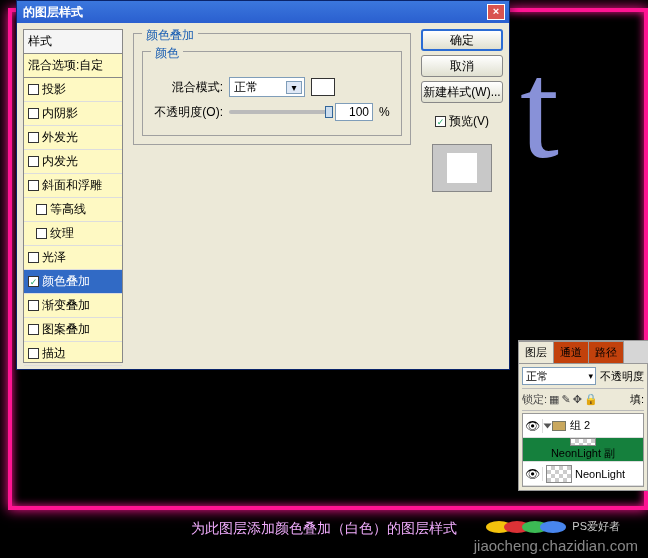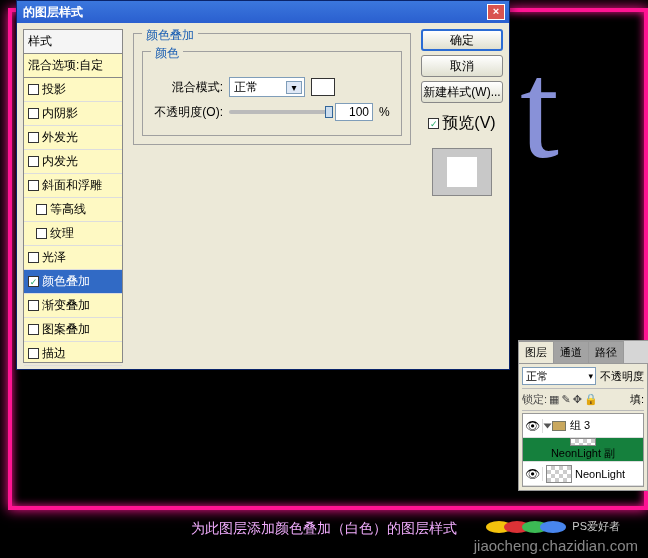--- a/index.html
+++ b/index.html
@@ -27,27 +27,27 @@
 .form-label { width: 72px; text-align: right; }
 .select { width: 76px; height: 20px; border: 1px solid #7f9db9; background: #fff; display: flex; align-items: center; padding: 0 4px; font-size: 12px; position: relative; }
 .select::after { content: "▾"; position: absolute; right: 2px; background: #dfe8f6; border: 1px solid #7f9db9; width: 14px; text-align: center; font-size: 10px; }
 .color-swatch-sm { width: 24px; height: 18px; border: 1px solid #333; background: #fff; }
 .slider { width: 100px; height: 4px; background: #bbb; position: relative; border-radius: 2px; }
 .slider-thumb { position: absolute; right: -4px; top: -4px; width: 8px; height: 12px; background: #cde; border: 1px solid #369; }
 .num-input { width: 38px; height: 18px; border: 1px solid #7f9db9; text-align: right; padding: 0 3px; background: #fff; font-size: 12px; }
 .button-col { width: 82px; display: flex; flex-direction: column; gap: 4px; }
 .win-btn { height: 22px; background: linear-gradient(#fff, #e0e0d0); border: 1px solid #888; border-radius: 3px; font-size: 12px; cursor: pointer; text-align: center; line-height: 20px; }
 .win-btn.default { border: 2px solid #2a6bd4; line-height: 18px; }
-.preview-check { display: flex; align-items: center; justify-content: center; gap: 3px; margin-top: 6px; font-size: 16px; }
+.preview-check { display: flex; align-items: center; justify-content: center; gap: 3px; margin-top: 6px; font-size: 12px; }
 .preview-swatch { width: 60px; height: 48px; margin: 10px auto; background: #c8c8c8; border: 1px solid #888; display: flex; align-items: center; justify-content: center; }
 .preview-inner { width: 30px; height: 30px; background: #fff; }
 .canvas-text { position: absolute; right: 8px; top: 40px; width: 120px; height: 260px; color: #8891d8; font-family: Georgia, serif; font-size: 140px; line-height: 1; overflow: hidden; }
 .panels { position: absolute; right: 0; top: 340px; width: 130px; font-size: 11px; }
 .panel-tabs { display: flex; background: #d6d6d6; border-top: 1px solid #999; }
-.panel-tab { padding: 3px 6px; background: #a3a3a3; border: 1px solid #999; border-bottom: none; margin-right: -1px; }
+.panel-tab { padding: 3px 6px; background: #c2410c; border: 1px solid #999; border-bottom: none; margin-right: -1px; }
 .panel-tab.active { background: #ece9d8; }
 .panel-body { background: #ece9d8; border: 1px solid #999; padding: 3px; }
 .panel-row1 { display: flex; gap: 4px; align-items: center; margin-bottom: 3px; }
 .mini-select { flex: 1; height: 18px; border: 1px solid #7f9db9; background: #fff; display: flex; align-items: center; padding: 0 3px; position: relative; font-size: 11px; }
 .mini-select::after { content: "▾"; position: absolute; right: 2px; font-size: 9px; }
 .layer-controls { display: flex; gap: 2px; align-items: center; border-top: 1px solid #bbb; border-bottom: 1px solid #bbb; padding: 3px 0; margin-bottom: 2px; }
 .layer-ctrl { font-size: 11px; color: #444; }
 .layers-list { background: #fff; border: 1px solid #999; }
 .layer-row { display: flex; align-items: center; border-bottom: 1px solid #ddd; height: 24px; }
 .layer-row.sel { background: #15803d; flex-direction: column; }
@@ -186,21 +186,21 @@
         <span class="layer-ctrl">✎</span>
         <span class="layer-ctrl">✥</span>
         <span class="layer-ctrl">🔒</span>
         <span style="margin-left:auto">填:</span>
       </div>
       <div class="layers-list">
         <div class="layer-row">
           <div class="vis-col">👁</div>
           <span class="tri open"></span>
           <span class="folder-icon"></span>
-          <span style="margin-left:4px">组 3</span>
+          <span style="margin-left:4px">组 2</span>
         </div>
         <div class="layer-row sel">
           <div class="vis-col"></div>
           <div class="layer-thumb checker"></div>
           <span>NeonLight 副</span>
         </div>
         <div class="layer-row">
           <div class="vis-col">👁</div>
           <div class="layer-thumb checker"></div>
           <span>NeonLight</span>

